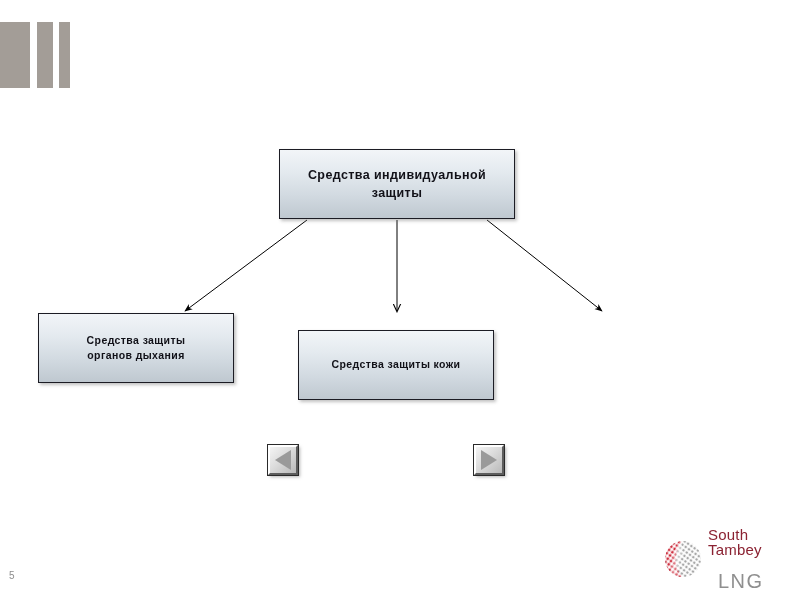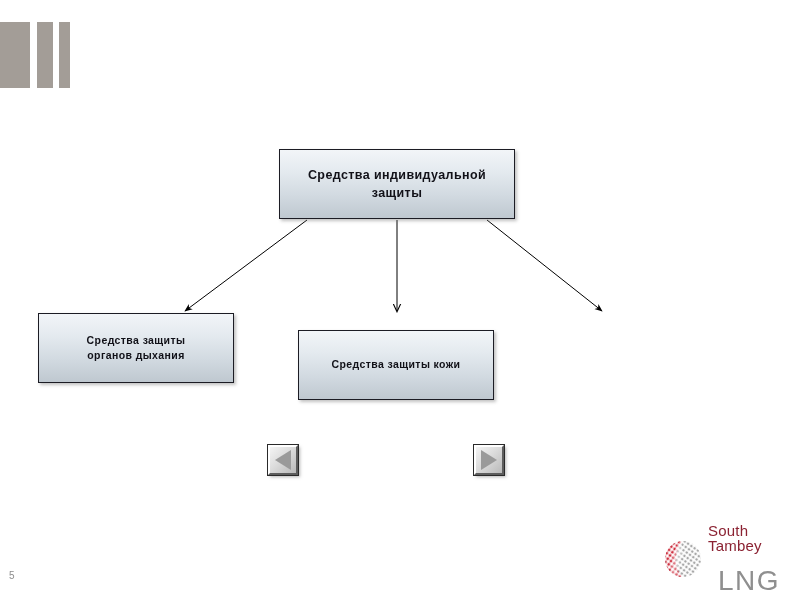--- a/index.html
+++ b/index.html
@@ -140,21 +140,21 @@
     display: flex;
     flex-direction: column;
     line-height: 1;
   }
   .logo-line1 {
     font-size: 15px;
     color: #8B2232;
     letter-spacing: 0.2px;
   }
   .logo-line2 {
-    font-size: 28px;
+    font-size: 20px;
     color: #8f8f8f;
     letter-spacing: 1.5px;
     margin-top: 14px;
     margin-left: 10px;
   }
 </style>
 </head>
 <body>
 
 <div id="slide">

